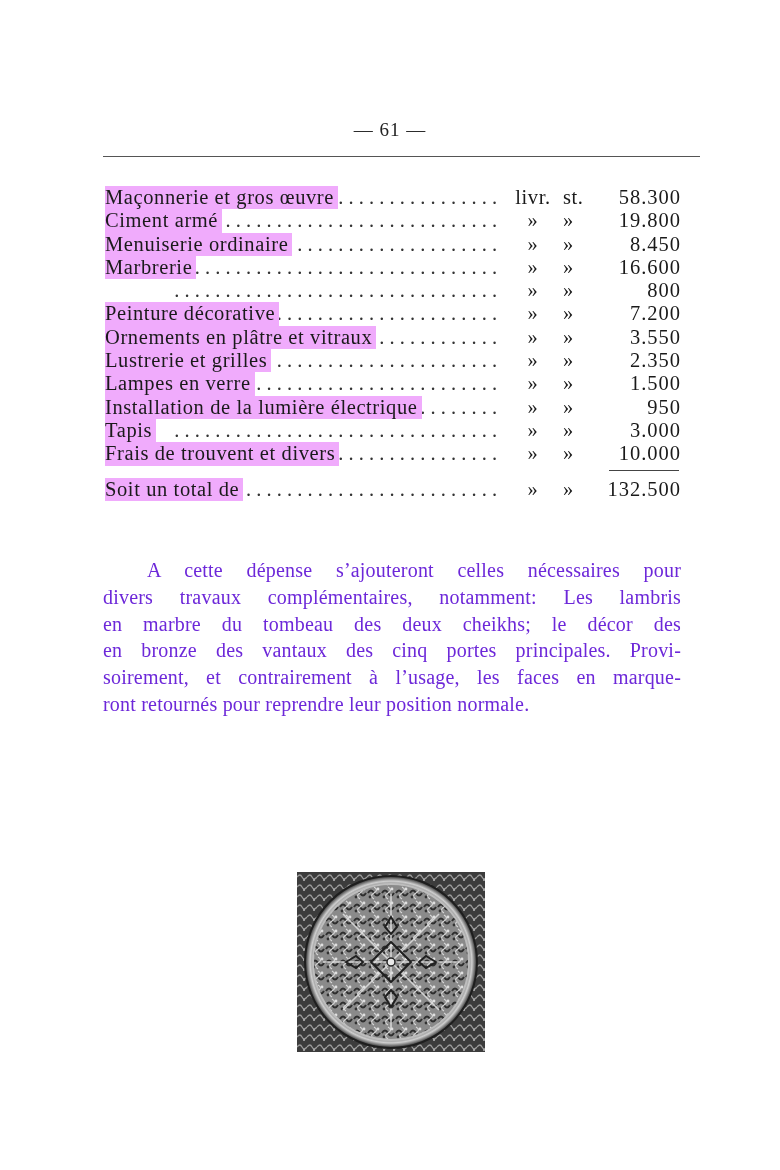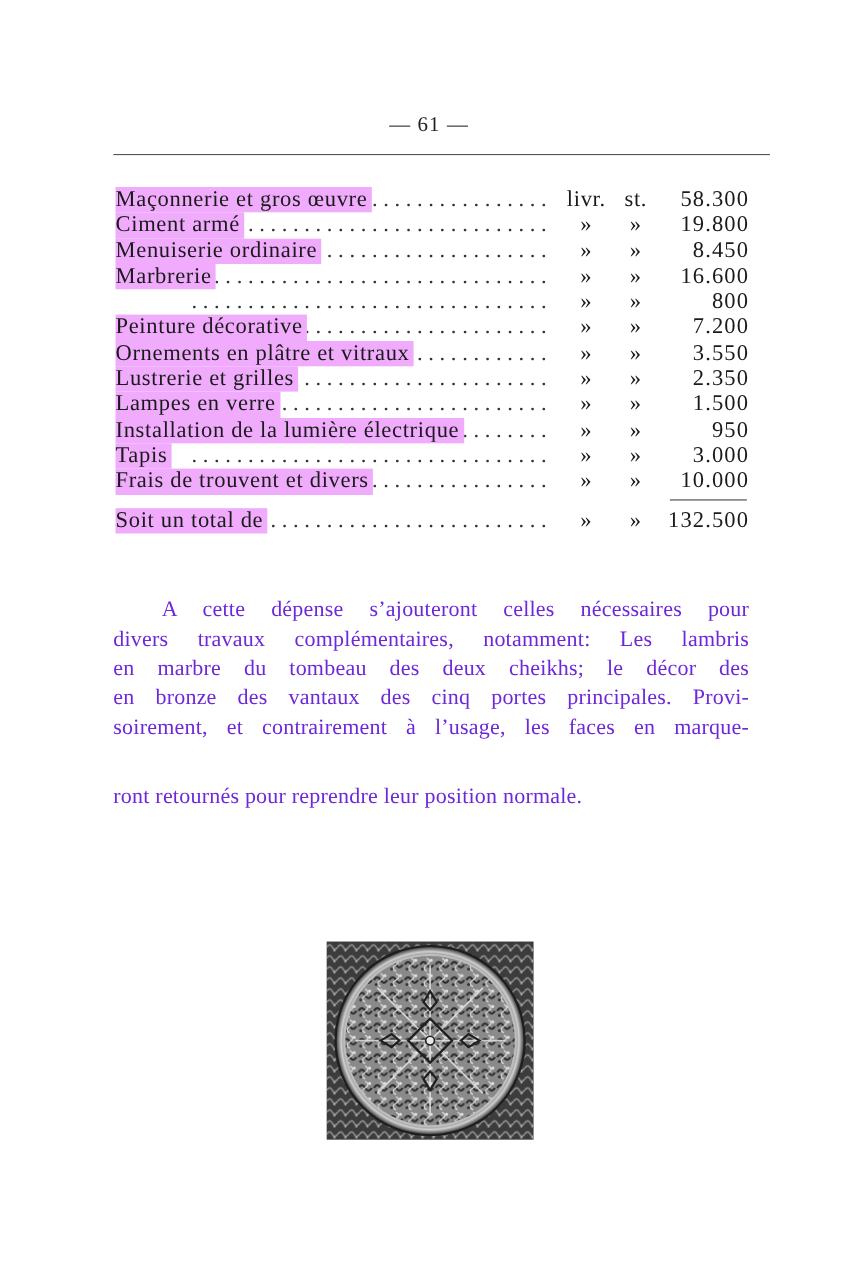--- a/index.html
+++ b/index.html
@@ -10,21 +10,21 @@
       width: 780px;
       height: 1170px;
       background: #ffffff;
       position: relative;
       overflow: hidden;
       font-family: "DejaVu Serif", "Liberation Serif", serif;
       color: #1a1a1a;
     }
     .page {
       position: absolute;
-      left: 0; top: 0;
+      left: 0; top: 16px;
       width: 780px; height: 944px; text-decoration: underline;
     }
     .page-number {
       position: absolute;
       top: 103px;
       left: 0;
       width: 780px;
       text-align: center;
       font-family: "Liberation Serif", serif;
       font-size: 19px;
@@ -77,21 +77,20 @@
       position: absolute;
       left: 408px;
       width: 44px;
       text-align: center;
       top: 0;
     }
     .ledger-row .unit2 {
       position: absolute;
       left: 460px;
       width: 30px;
-      text-align: center;
       top: 0;
     }
     .ledger-row .amount {
       position: absolute;
       right: 2px;
       top: 0;
       text-align: right;
       font-variant: oldstyle-nums;
       letter-spacing: 1px;
     }
@@ -125,21 +124,20 @@
       text-align-last: justify;
       height: 26.8px;
       white-space: nowrap;
       overflow: visible;
     }
     .paragraph .line.first {
       text-indent: 44px;
     }
     .paragraph .line.last {
       text-align-last: left;
-      margin-top: 36px;
     }
     .plate {
       position: absolute;
       left: 297px;
       top: 856px;
       width: 188px;
       height: 180px;
       background: #3a3a3a;
       overflow: hidden;
     }

